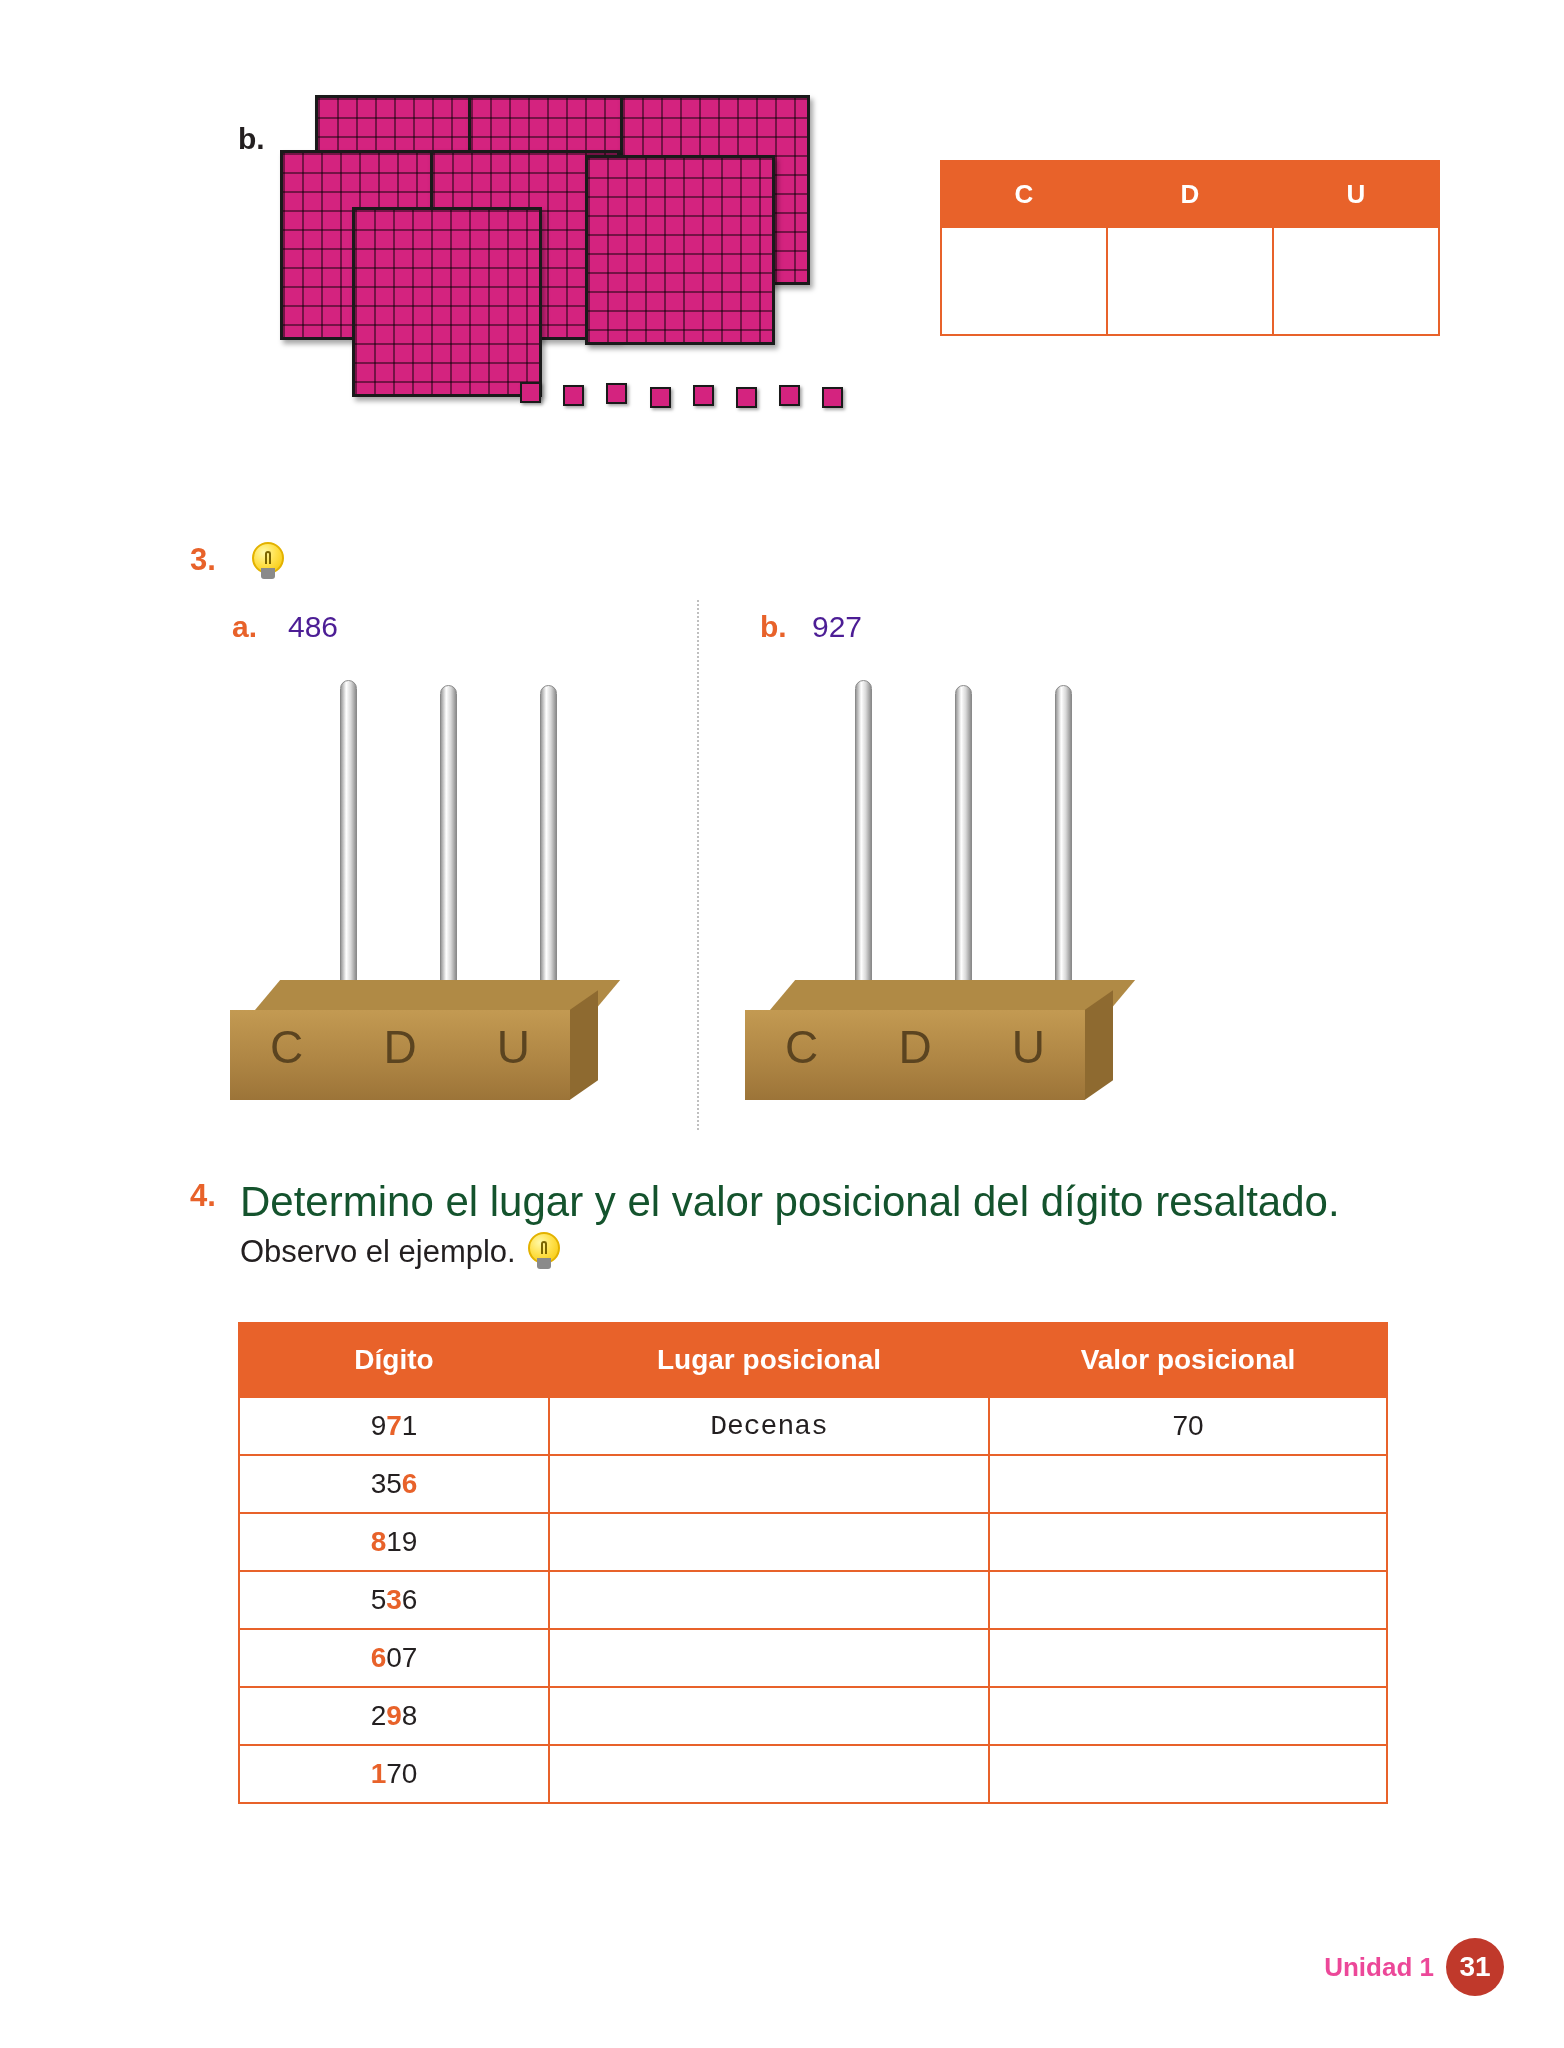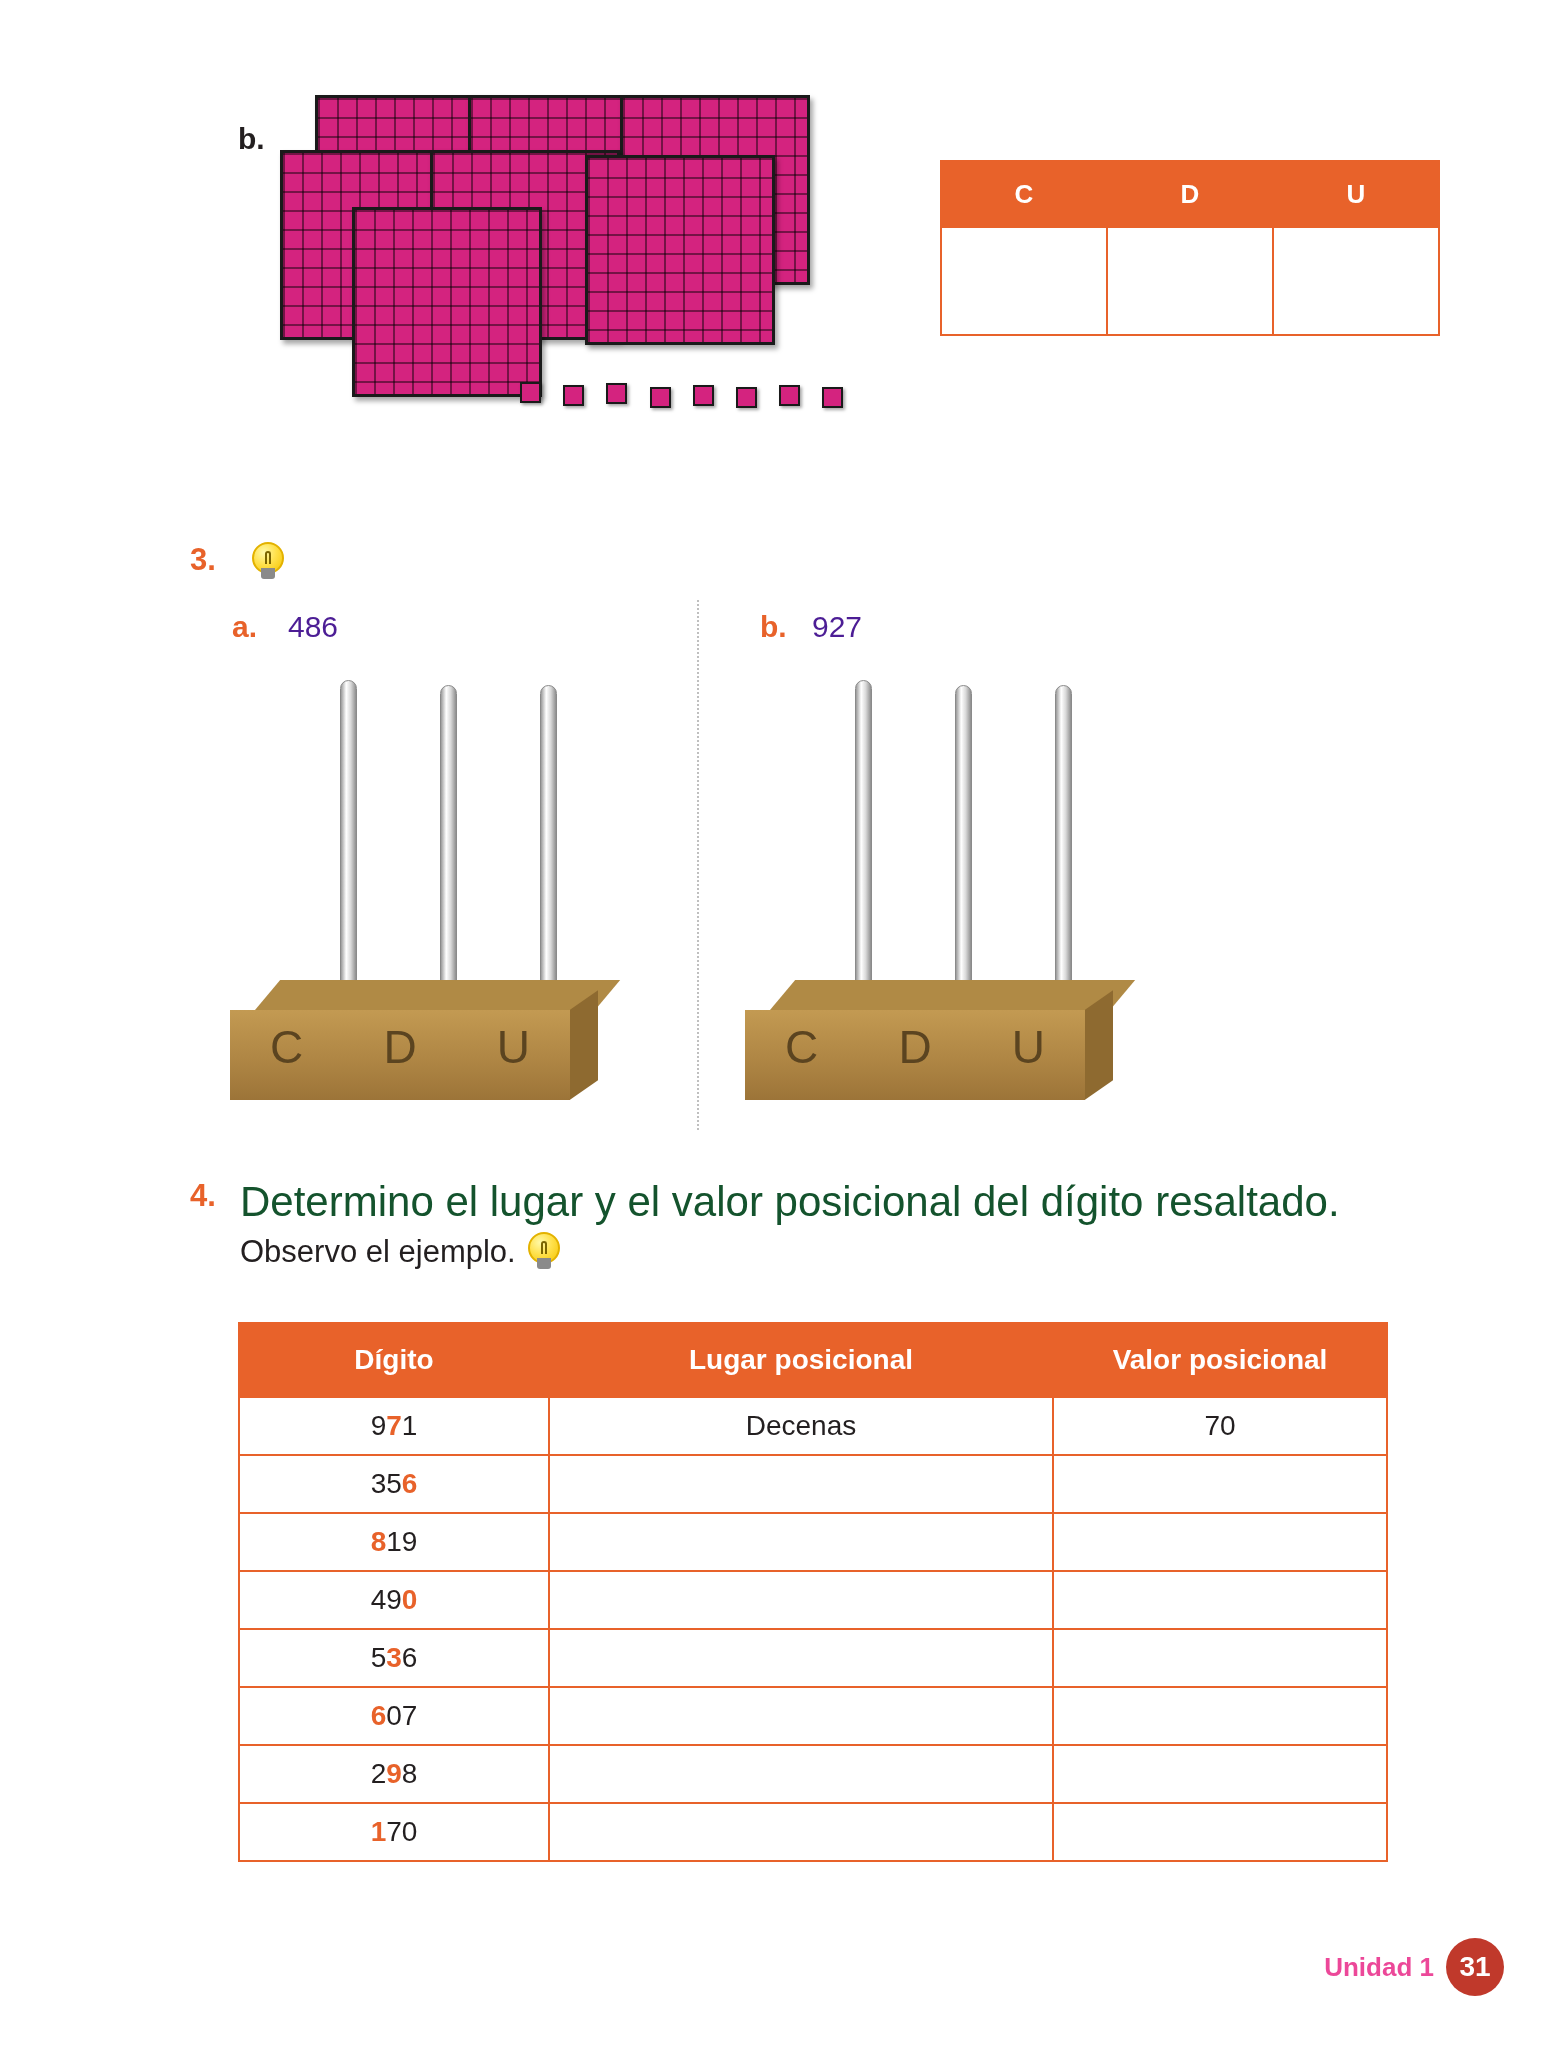--- a/index.html
+++ b/index.html
@@ -257,21 +257,21 @@
   }
   .pv-table td {
     border: 2px solid #e8622a;
     height: 58px;
     font-size: 28px;
     text-align: center;
     color: #231f20;
     background: #fff;
   }
   .pv-table td.digit { width: 310px; }
-  .pv-table td.place { width: 504px; }
+  .pv-table td.place { width: 440px; font-family: Liberation Mono, monospace; }
   .hl { color: #e8622a; font-weight: bold; }
 
   
   .footer {
     position: absolute;
     right: 60px;
     bottom: 52px;
     display: flex;
     align-items: center;
     gap: 12px;
@@ -396,25 +396,20 @@
       <td class="digit"><span>35</span><span class="hl">6</span><span></span></td>
       <td class="place"></td>
       <td></td>
     </tr>
     <tr>
       <td class="digit"><span></span><span class="hl">8</span><span>19</span></td>
       <td class="place"></td>
       <td></td>
     </tr>
     <tr>
-      <td class="digit"><span>49</span><span class="hl">0</span><span></span></td>
-      <td class="place"></td>
-      <td></td>
-    </tr>
-    <tr>
       <td class="digit"><span>5</span><span class="hl">3</span><span>6</span></td>
       <td class="place"></td>
       <td></td>
     </tr>
     <tr>
       <td class="digit"><span></span><span class="hl">6</span><span>07</span></td>
       <td class="place"></td>
       <td></td>
     </tr>
     <tr>

